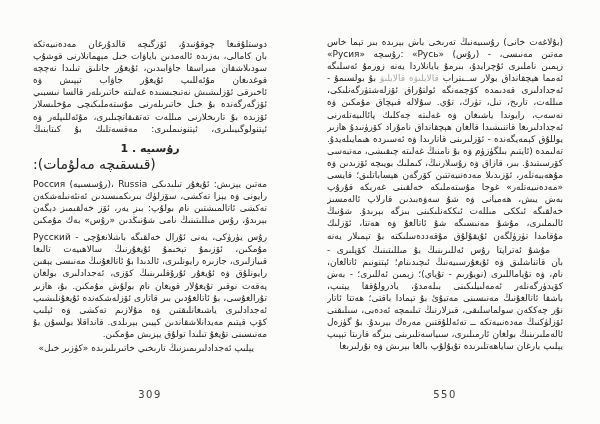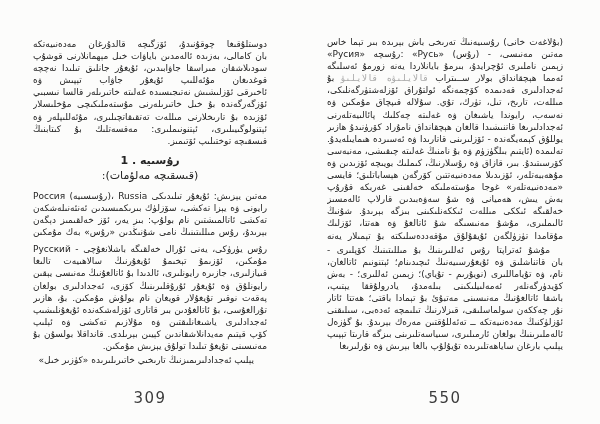--- a/index.html
+++ b/index.html
@@ -18,54 +18,53 @@
   .para{margin:0;}
   .line{
     direction:rtl;unicode-bidi:plaintext;
     font-size:9px;line-height:12.1px;height:12.1px;overflow:hidden;
     text-align:justify;text-align-last:justify;
     white-space:normal;
   }
   .line.end{text-align:start;text-align-last:start;}
   .line.indent{padding-right:13px;}
   .ltr{direction:ltr;unicode-bidi:isolate;}
-  .muted{color:var(--muted,#a8a8a8);font-family:Liberation Mono, monospace;}
+  .muted{color:var(--muted,#a8a8a8);}
   .heading{
     direction:ltr;text-align:center;font-size:11px;font-weight:bold;
     margin:7px 0 3px;letter-spacing:.4px;line-height:13px;
   }
   .subheading{
-    direction:rtl;text-align:center;font-size:11px;line-height:12px;
+    direction:rtl;text-align:left;font-size:14px;line-height:12px;
     margin:0 0 8px;
   }
   .gap-sm{height:5px;}
   .gap-xs{height:2px;}
   .pagenum{
     position:absolute;top:389px;left:0;right:0;text-align:center;
-    font-size:15px;letter-spacing:1.5px;color:var(--folio,#3c3c3c);
+    font-size:10px;letter-spacing:1.5px;color:var(--folio,#3c3c3c);
     filter:blur(.2px);
   }
 </style>
 </head>
 <body style="--paper: #fcfcfb; --ink: #242424; --muted: #a8a8a8; --folio: #3c3c3c;">
 
 <div class="spread">
 
   <section class="page page-left">
     <div class="content">
       <div class="para">
           <div class="line">دوستلۇقىغا چوقۇنىدۇ، ئۆزگىچە قالدۇرغان مەدەنىيەتكە چوقۇنىدۇ، دوستلۇقىغا</div>
           <div class="line">بان كامالى، بەزىدە ئالەمدىن باياۋات خىل مېھمانلارنى قوشۇپ قويساق بىز</div>
           <div class="line">سودىلاشقان مىراسقا جاۋابىدىن، ئۇيغۇر جانلىق تىلىدا نەچچە ئاتالغۇ بولۇپ</div>
           <div class="line">قوغدىغان مۇئەللىپ ئۇيغۇر جاۋاب تېپىش ۋە قېرىنداشلىرىمىزنىڭ كۆپ يېقىندا</div>
           <div class="line">ئاخىرقى ئۆزلىشىش نەتىجىسىدە غەلىتە خاتىرىلەر قالسا نىسبىي غالىبلىقنى كۆرىمىز</div>
           <div class="line">ئۆزگەرگەندە بۇ خىل خاتىرىلەرنى مۇستەملىكىچى مۇخلىسلار قاتارىدا تۇتۇلىدۇ</div>
           <div class="line">ئۆزىدە بۇ تارىخلارنى مىللەت تەتقىقاتچىلىرى، مۇئەللىپلەر ۋە ئۇلارنىڭ</div>
           <div class="line">ئېتنولوگىيىلىرى، ئېتنونىملىرى: مەقسەتلىك بۇ كىتابنىڭ مۇناسىۋەتلىك ئورۇنلىرىدا</div>
-          <div class="line end">قىسقىچە توختىلىپ ئۆتىمىز.</div>
         </div>
       <h2 class="heading">1 . رۇسىيە</h2>
       <div class="subheading">(قىسقىچە مەلۇمات):</div>
       <div class="para">
           <div class="line"><span>مەتىن يېزىش: ئۇيغۇر تىلىدىكى</span> <span class="ltr">Россия (رۇسسىيە)، Russia (رۇسىيە)</span></div>
           <div class="line">رايونى ۋە يېزا تەكشى، سۆزلۈك بىرىكمىسىدىن ئەنئەنىلەشكەن ۋە ئالاھىدە</div>
           <div class="line">تەكشى ئاتالمىشتىن نام بولۇپ: بىز يەر، ئۆز خەلقىمىز دېگەن مەزمۇننى</div>
           <div class="line">بېرىدۇ، رۇس مىللىتىنىڭ نامى شۇنىڭدىن «رۇس» بەك مۇمكىن ئاتالغۇدىن</div>
         </div>
       <div class="gap-sm"></div>

